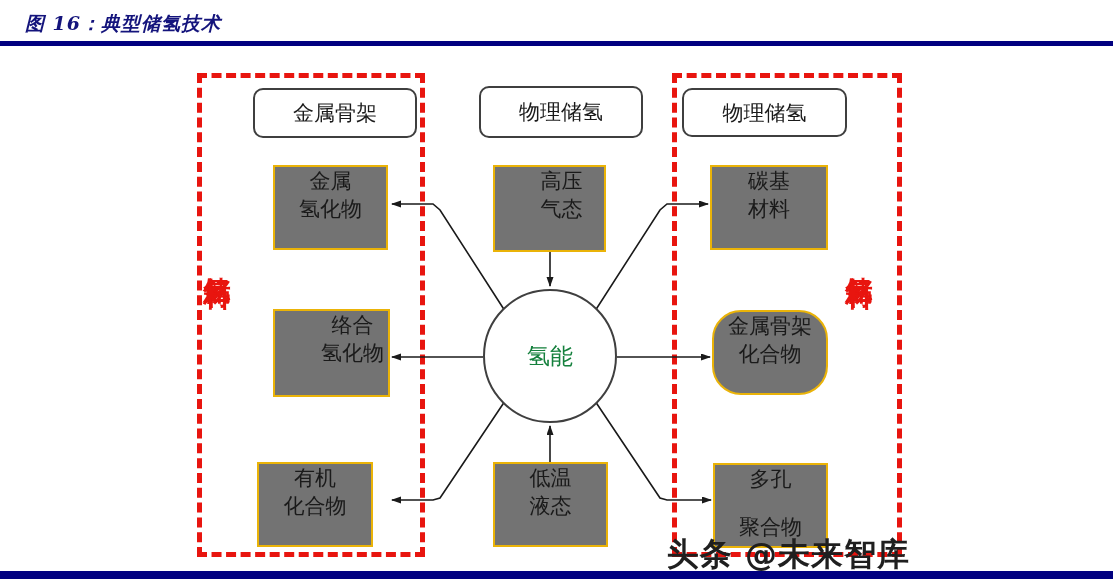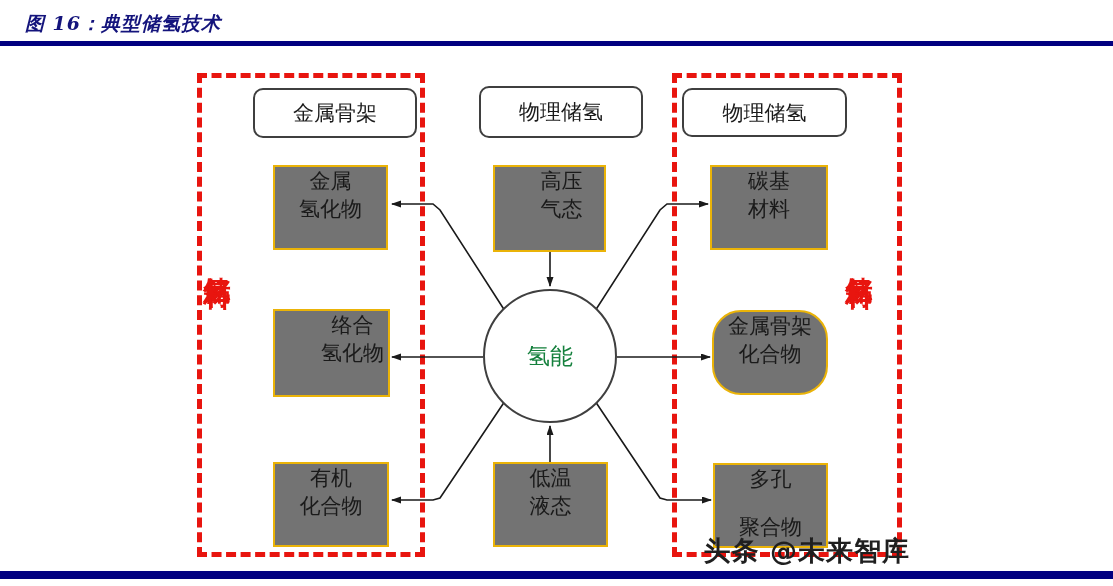--- a/index.html
+++ b/index.html
@@ -54,37 +54,37 @@
 
   .node-box{
     position:absolute;z-index:3;background:#737373;
     border:2px solid #eab308;
     display:flex;flex-direction:column;align-items:center;
     font-size:21px;color:#1a1a1a;line-height:1.35;box-sizing:border-box;
     text-align:center;
   }
   .n-metal-hydride{left:273px;top:165px;width:115px;height:85px;}
   .n-complex-hydride{left:273px;top:309px;width:117px;height:88px;padding-left:42px;}
-  .n-organic-compound{left:273px;top:462px;width:116px;height:85px;}
+  .n-organic-compound{left:257px;top:462px;width:116px;height:85px;}
   .n-high-pressure-gas{left:493px;top:165px;width:113px;height:87px;padding-left:24px;}
   .n-low-temp-liquid{left:493px;top:462px;width:115px;height:85px;}
   .n-carbon-material{left:710px;top:165px;width:118px;height:85px;}
   .n-metal-framework{left:712px;top:310px;width:116px;height:85px;font-size:21px;border-radius:29px;}
   .n-porous-polymer{left:713px;top:463px;width:115px;height:85px;gap:20px;}
 
   .center-circle{
     position:absolute;z-index:3;left:483px;top:289px;width:134px;height:134px;
     border:2px solid #3f3f3f;border-radius:50%;background:#ffffff;
     display:flex;align-items:center;justify-content:center;
     font-size:23px;color:#15803d;box-sizing:border-box;
   }
 
   .watermark{
     position:absolute;z-index:5;right:10px;top:533px;
-    font-size:27px;color:#1f1f1f;font-weight:600;letter-spacing:1px;
+    font-size:32px;color:#1f1f1f;font-weight:600;letter-spacing:1px;
   }
 </style>
 </head>
 <body>
 
 <div class="stage">
 
   <div class="fig-title">图 16：典型储氢技术</div>
   <div class="rule-top"></div>
   <div class="rule-bottom"></div>

